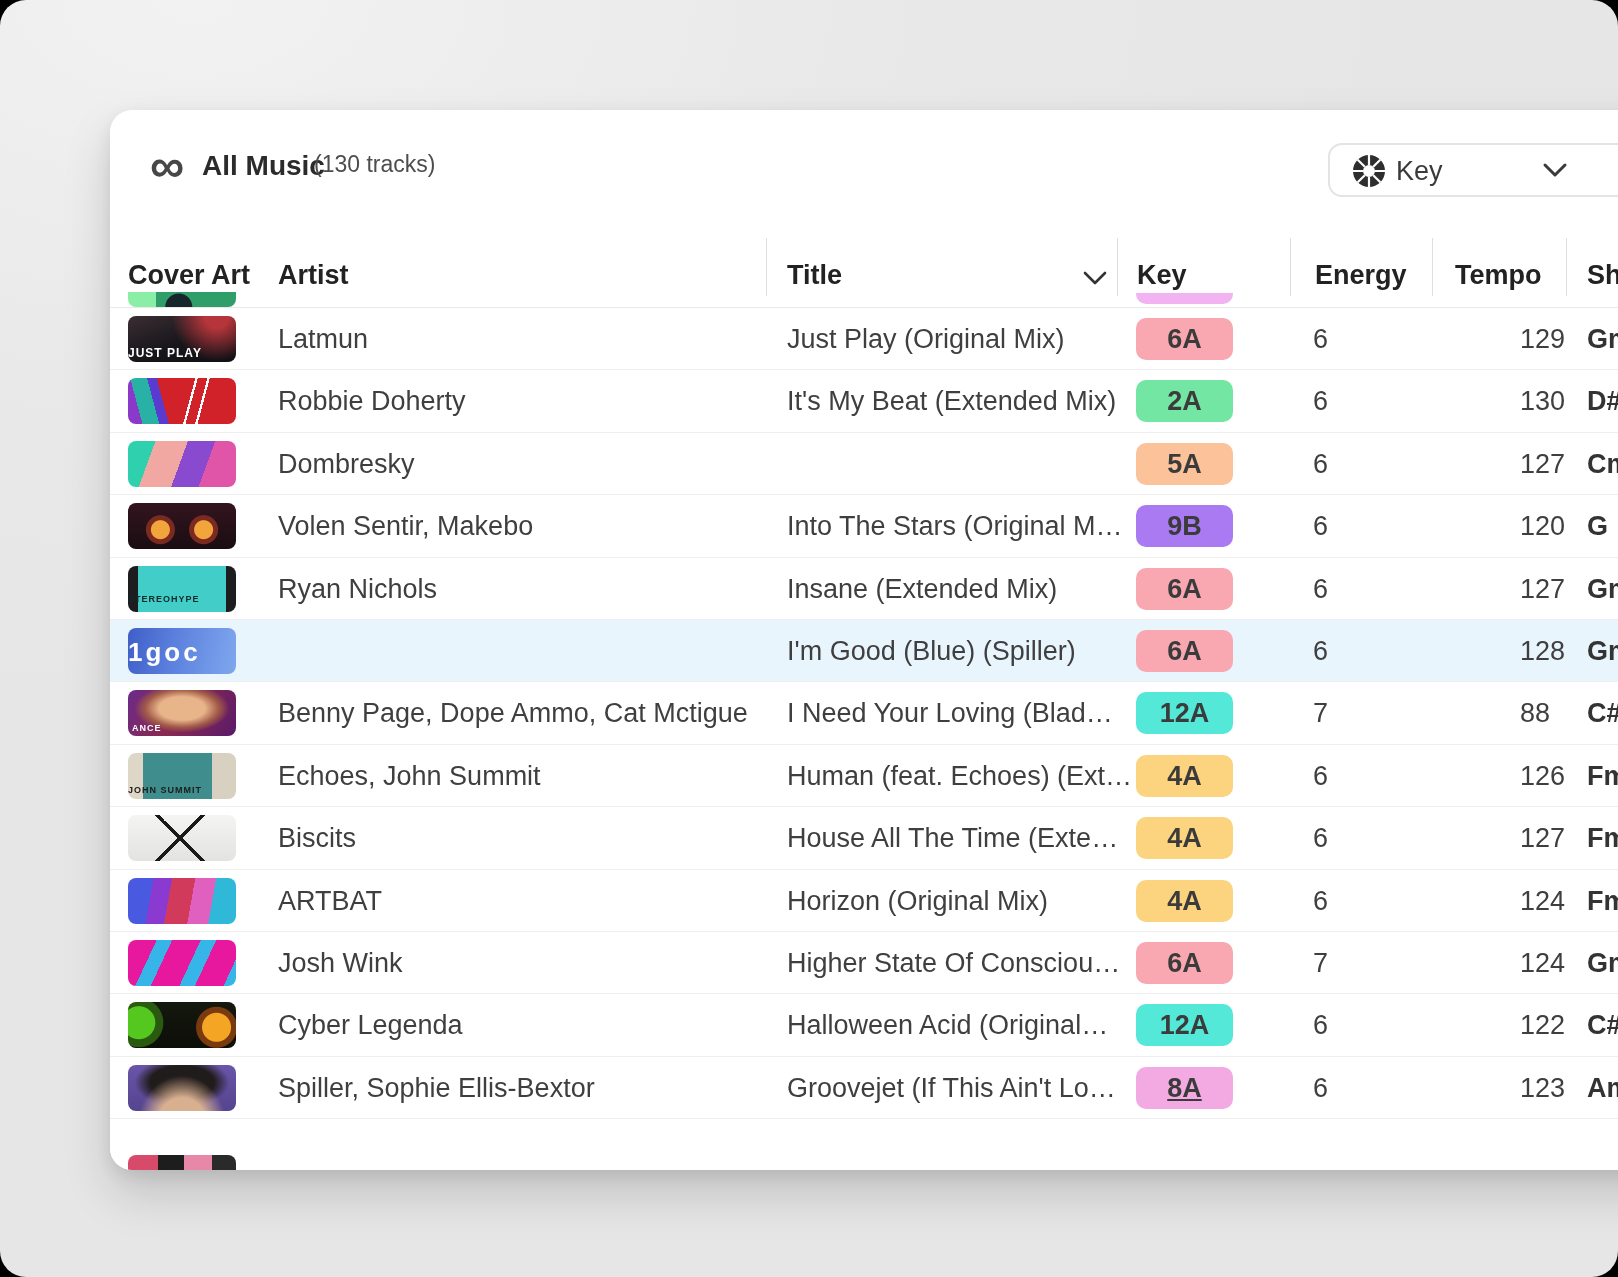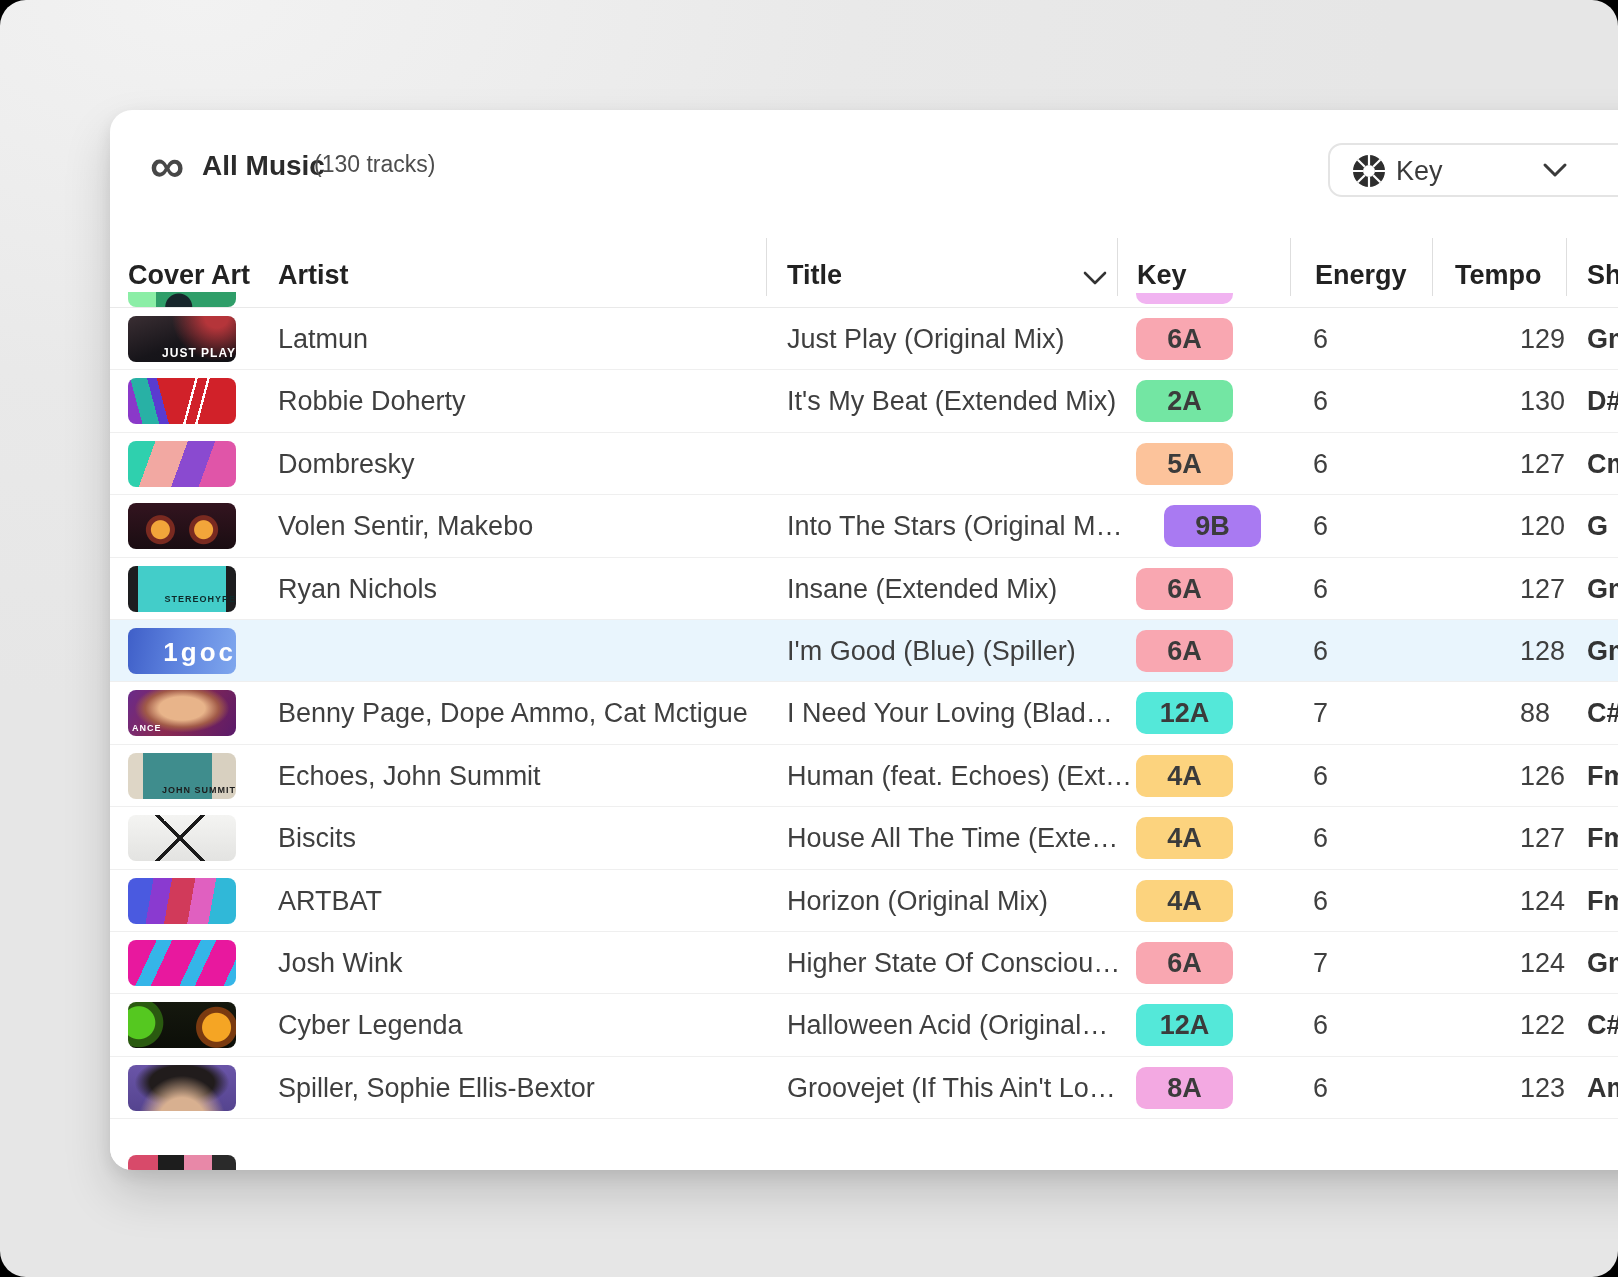--- a/index.html
+++ b/index.html
@@ -37,21 +37,21 @@
   .peek-top-badge { position:absolute; left:1026px; top:183px; width:97px; height:11px;
                     border-radius:0 0 10px 10px; }
 
   
   .rows { position:absolute; left:0; top:198px; width:100%; }
   .row { position:relative; width:100%; height:62.4px; border-bottom:1px solid #efefef;
          background:#fff; cursor:pointer; }
   .row.highlight { background:#e9f5fd; }
   .cover { position:absolute; left:18px; top:8px; width:108px; height:46px; border-radius:8px;
            overflow:hidden; }
-  .cover-text { position:absolute; left:0; right:0; bottom:2px; text-align:right; color:#fff;
+  .cover-text { position:absolute; left:0; right:0; bottom:2px; text-align:left; color:#fff;
                 font-weight:700; font-size:12px; letter-spacing:1px; white-space:nowrap; }
   .cell { position:absolute; top:16px; font-size:27px; color:#3f3f3f; white-space:nowrap; }
   .c-artist { left:168px; }
   .c-title  { left:677px; }
   .badge { position:absolute; left:1026px; top:10px; width:97px; height:42px; border-radius:10px;
            font-size:27px; font-weight:700; color:#3b3b3b; text-align:center; line-height:42px; }
   .c-energy { left:1203px; }
   .c-tempo  { left:1372px;margin-left:38px; }
   .c-sh     { left:1477px; font-weight:700; color:#333; }
 
@@ -152,21 +152,21 @@
     <div class="cell c-energy">6</div>
     <div class="cell c-tempo">127</div>
     <div class="cell c-sh">Cm</div>
   </div>
         <div class="row">
     <div class="cover" style="background:radial-gradient(circle at 30% 58%, #f2a53a 0 9px, #7a2a20 10px 14px, transparent 15px), radial-gradient(circle at 70% 58%, #f2a53a 0 9px, #7a2a20 10px 14px, transparent 15px), linear-gradient(180deg,#33141f 0%,#1a0d12 100%)">
       <div class="cover-text"></div>
     </div>
     <div class="cell c-artist">Volen Sentir, Makebo</div>
     <div class="cell c-title">Into The Stars (Original M…</div>
-    <div class="badge" style="background: rgb(169, 122, 242); margin-left: 28px;">9B</div>
+    <div class="badge" style="background: rgb(169, 122, 242);">9B</div>
     <div class="cell c-energy">6</div>
     <div class="cell c-tempo">120</div>
     <div class="cell c-sh">G</div>
   </div>
         <div class="row">
     <div class="cover" style="background:linear-gradient(90deg,#1d1d1f 0 9%,#43cdc9 9% 91%,#1d1d1f 91% 100%)">
       <div class="cover-text" style="color:#0e2a2a;font-size:9px;bottom:8px">STEREOHYPE</div>
     </div>
     <div class="cell c-artist">Ryan Nichols</div>
     <div class="cell c-title">Insane (Extended Mix)</div>
@@ -250,21 +250,21 @@
     <div class="cell c-energy">6</div>
     <div class="cell c-tempo">122</div>
     <div class="cell c-sh">C#</div>
   </div>
         <div class="row">
     <div class="cover" style="background:radial-gradient(ellipse at 50% 130%, #d8b090 0 32%, transparent 58%), radial-gradient(ellipse at 50% 38%, #211c1c 0 42%, transparent 62%), linear-gradient(180deg,#6a55a8 0%,#55448f 100%)">
       <div class="cover-text"></div>
     </div>
     <div class="cell c-artist">Spiller, Sophie Ellis-Bextor</div>
     <div class="cell c-title">Groovejet (If This Ain't Lo…</div>
-    <div class="badge" style="background: rgb(243, 169, 226);">8A</div>
+    <div class="badge" style="background: rgb(243, 169, 226); text-decoration: underline;">8A</div>
     <div class="cell c-energy">6</div>
     <div class="cell c-tempo">123</div>
     <div class="cell c-sh">Am</div>
   </div>
       </div>
 
     <div class="peek-bottom">
       <div class="cover" style="background:linear-gradient(90deg,#d84a6a 0 28%,#1d1d1d 28% 52%,#e888a8 52% 78%,#2a2a2a 78% 100%)"></div>
     </div>
 

